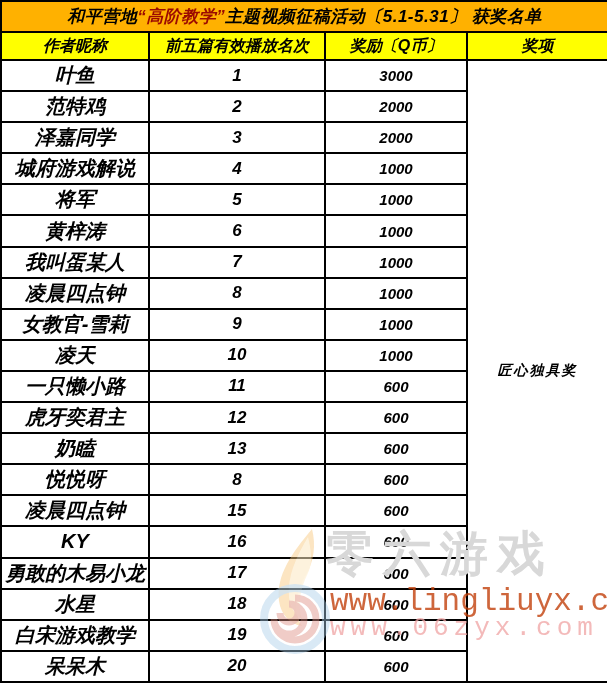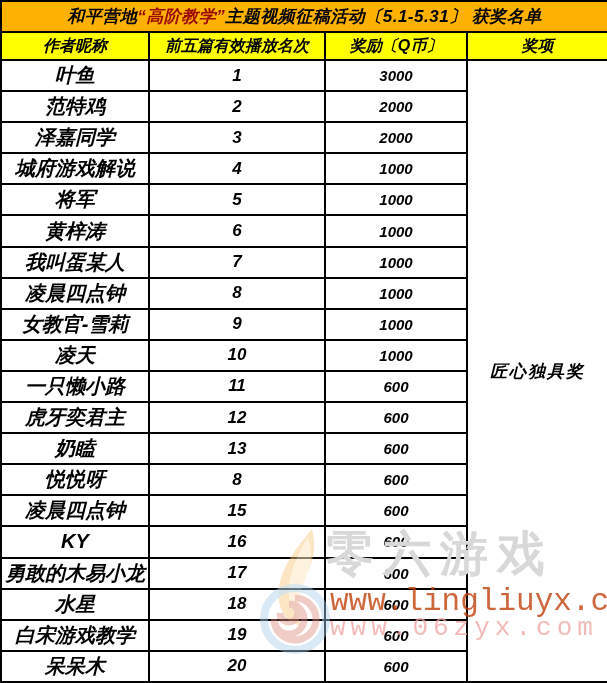--- a/index.html
+++ b/index.html
@@ -35,21 +35,21 @@
   tr.title-row .hl{color:#9C0A00;}
   tr.header-row{height:28px;padding-left:12px;}
   tr.header-row th{
     background:#FFFF00;
     font-size:16px;
   }
   tr.data-row{height:31px;}
   td.c-name{font-size:20px;}
   td.c-rank{font-size:17px;}
   td.c-reward{font-size:15px;}
-  td.c-award{font-size:17px;letter-spacing:2px;}
+  td.c-award{font-size:14px;letter-spacing:2px;}
   
   .watermark{position:absolute;inset:0;pointer-events:none;}
   .wm-logo{position:absolute;left:250px;top:523px;opacity:0.55;}
   .wm-brand{
     position:absolute;left:326px;top:522px;
     font-size:48px;font-weight:bold;font-style:normal;
     color:#D8D8D8;letter-spacing:9px;
     white-space:nowrap;
   }
   .wm-url1{

